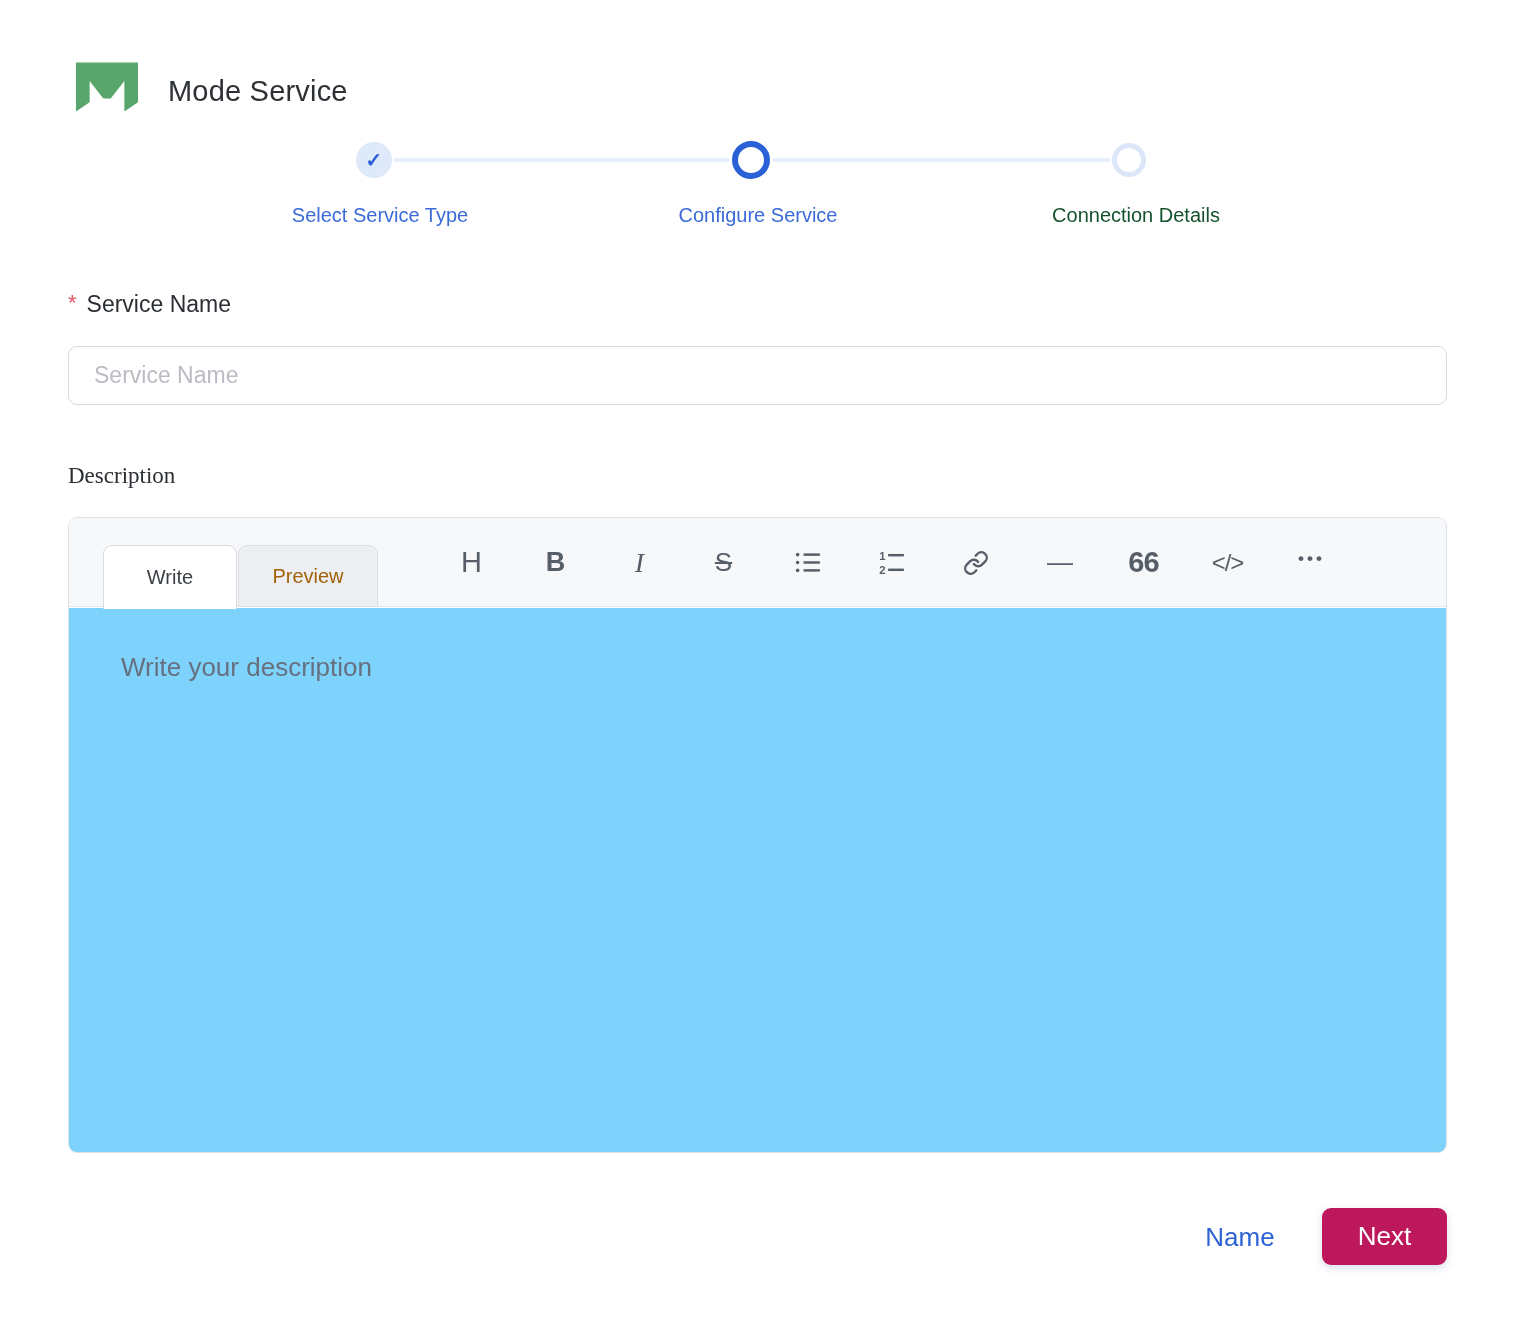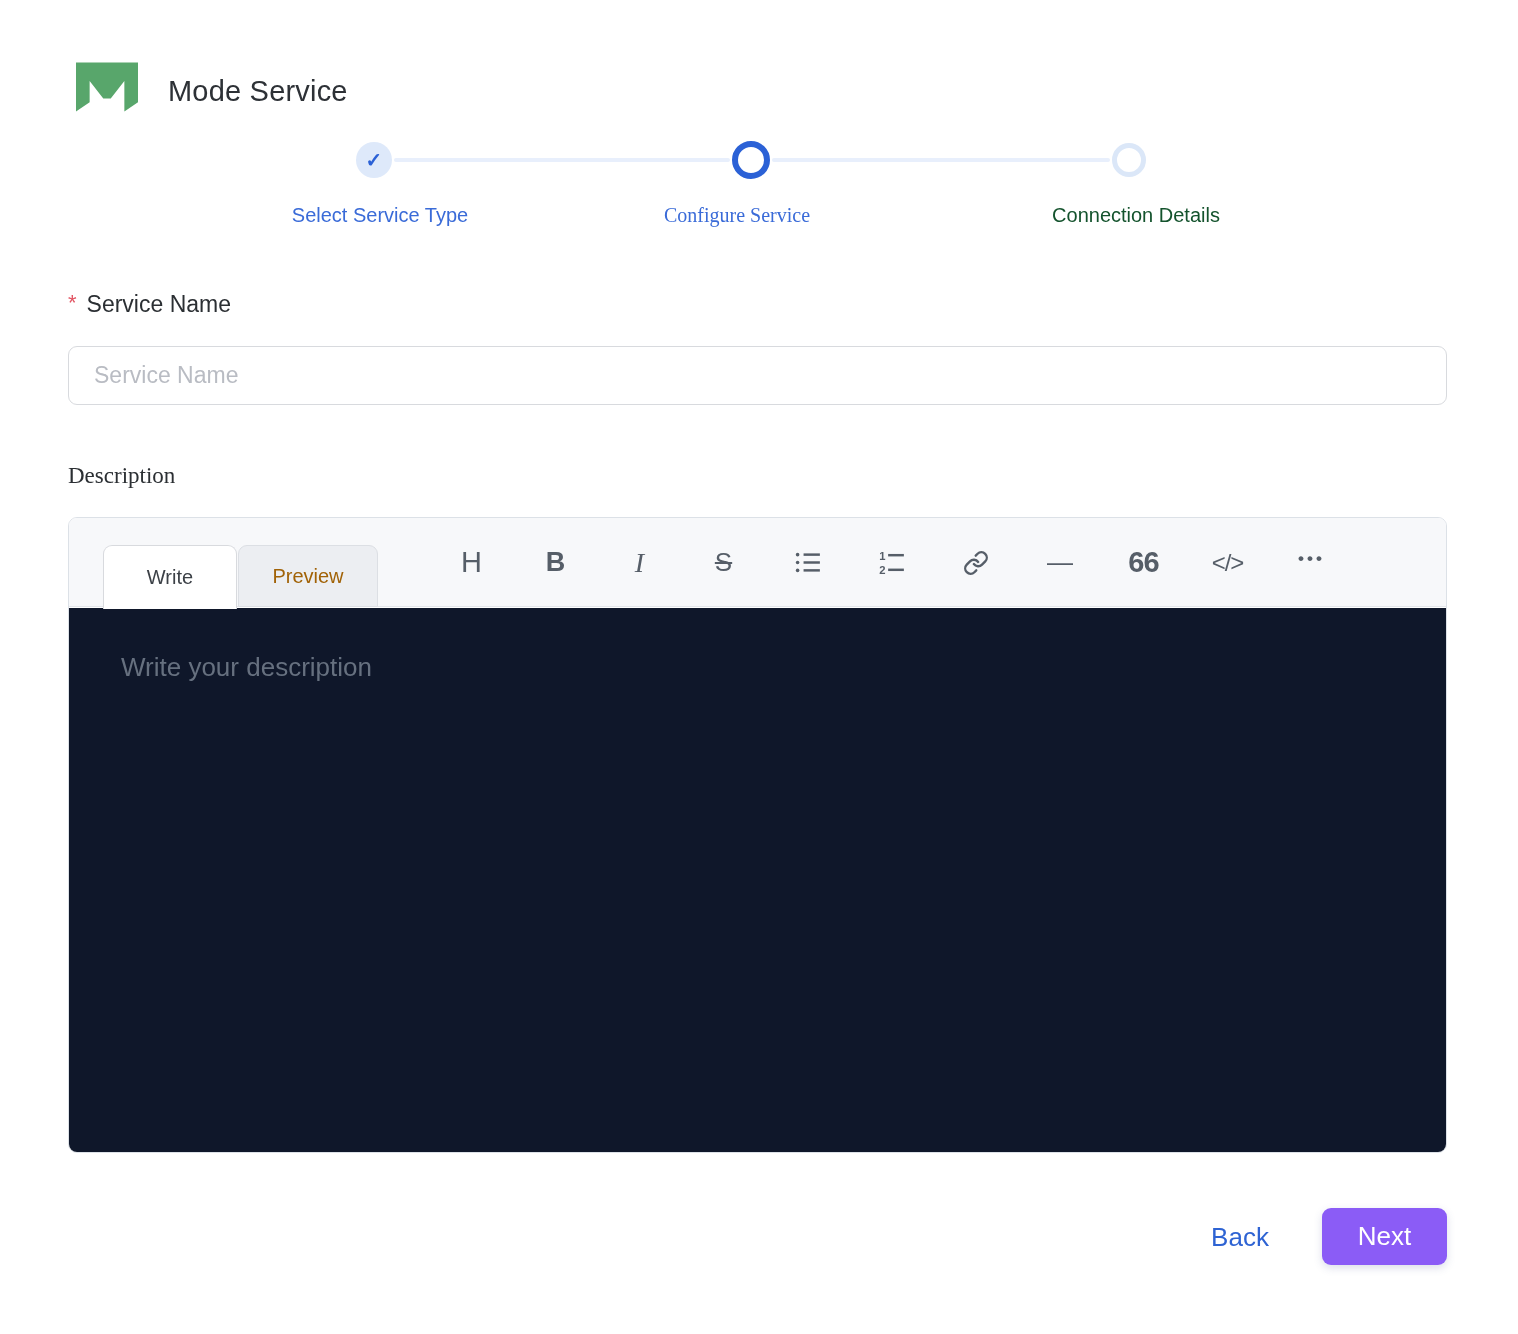--- a/index.html
+++ b/index.html
@@ -22,21 +22,21 @@
   .track-2 { left:772px; width:338px; }
   .step-circle { position:absolute; top:14px; border-radius:50%; display:flex; align-items:center; justify-content:center; cursor:pointer; }
   .step-completed { left:356px; width:36px; height:36px; background:#dee9fa; }
   .step-completed .check { color:#2b61d6; font-size:20px; font-weight:700; line-height:1; }
   .step-active { left:732px; width:38px; height:38px; top:13px; background:#ffffff; border:6px solid #2b61d6; }
   .step-upcoming { left:1112px; width:34px; height:34px; top:15px; background:#ffffff; border:5px solid #dbe7f8; }
   .step-label { position:absolute; top:76px; width:320px; text-align:center; font-size:20px; cursor:pointer; }
   .step-label.done, .step-label.current { color:#3a6bd8; }
   .step-label.todo { color:#14532d; }
   .label-1 { left:220px; }
-  .label-2 { left:577px;font-family:Liberation Serif, serif; }
+  .label-2 { left:598px; }
   .label-3 { left:976px; }
 
   
   .field-label { position:absolute; left:68px; font-size:23px; color:#2b2f33; }
   .label-service { top:291px; }
   .req { color:#e25563; margin-right:10px; position:relative; top:-2px; font-size:22px; }
   .service-input {
     position:absolute; left:68px; top:346px; width:1379px; height:59px;
     border:1.5px solid #d8dade; border-radius:9px; padding:0 25px;
     font-size:23px; color:#333; font-family:"Liberation Sans", sans-serif; outline:none; background:#fff;
@@ -79,32 +79,32 @@
   .g-heading { font-size:29px; font-weight:400; }
   .g-bold { font-size:27px; font-weight:700; }
   .g-italic { font-size:28px; font-style:italic; font-family:"Liberation Serif", serif; }
   .g-strike { font-size:26px; text-decoration:line-through; }
   .g-hr { font-size:26px; font-weight:400; letter-spacing:-1px; }
   .g-quote { font-size:29px; font-weight:700; letter-spacing:-1px; }
   .g-code { font-size:24px; font-weight:500; letter-spacing:-1px; }
   .g-more { font-size:17px; letter-spacing:3px; font-weight:700; padding-bottom:8px; }
   .tb-svg { display:block; }
 
-  .editor-body { position:absolute; left:0; top:90px; right:0; bottom:0; border-radius:0 0 8px 8px; cursor:text; background:#0f172a; }
+  .editor-body { position:absolute; left:0; top:90px; right:0; bottom:0; border-radius:0 0 8px 8px; cursor:text; background:#7dd3fc; }
   .editor-placeholder { position:absolute; left:52px; top:44px; font-size:26px; color:#66707f; }
 
   
   .footer-back {
     position:absolute; left:1180px; top:1214px; width:120px; height:46px;
     background:none; border:none; color:#2e63d3; font-size:26px; font-weight:500;
     font-family:"Liberation Sans", sans-serif; cursor:pointer;
   }
   .footer-next {
     position:absolute; left:1322px; top:1208px; width:125px; height:57px;
-    background:#8b5cf6; border:none; border-radius:9px;
+    background:#be185d; border:none; border-radius:9px;
     color:#ffffff; font-size:26px; font-weight:500;
     font-family:"Liberation Sans", sans-serif; cursor:pointer;
     box-shadow:0 3px 8px rgba(60,80,140,0.18);
   }
 </style>
 </head>
 <body>
 
 <div class="app-header">
   <svg class="logo" viewBox="0 0 100 92" xmlns="http://www.w3.org/2000/svg">
@@ -172,14 +172,14 @@
       <button class="tb-btn g-more">•••</button>
     </div>
     <div class="tab tab-write">Write</div>
     <div class="tab tab-preview">Preview</div>
   </div>
   <div class="editor-body">
     <span class="editor-placeholder">Write your description</span>
   </div>
 </div>
 
-<button class="footer-back">Back</button>
+<button class="footer-back">Name</button>
 <button class="footer-next">Next</button>
 
 </body></html>

